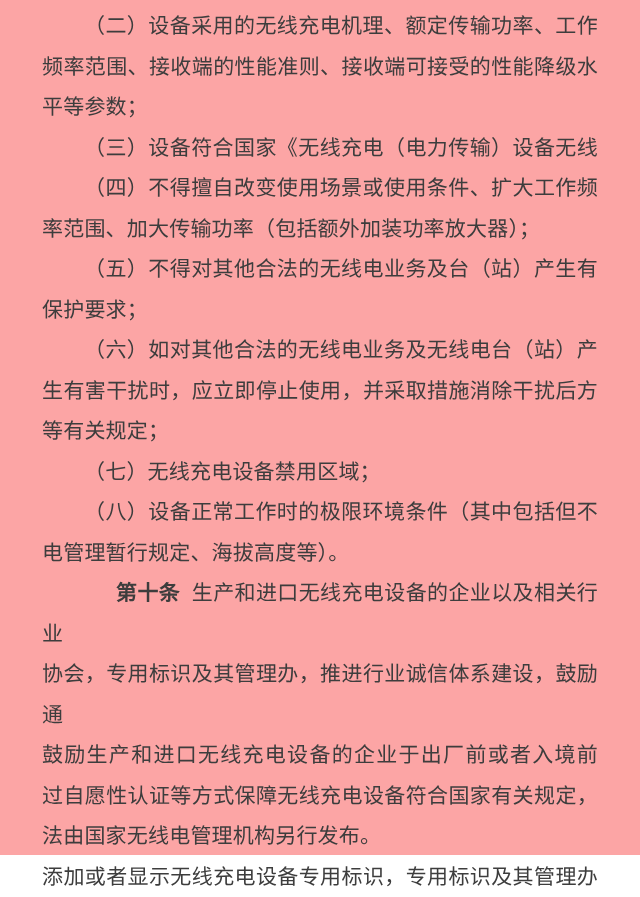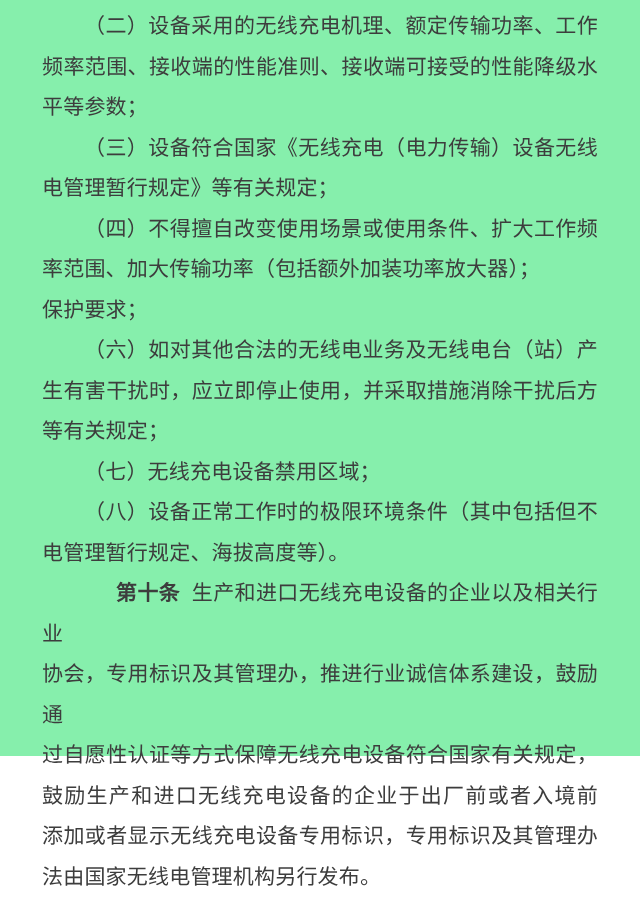--- a/index.html
+++ b/index.html
@@ -8,23 +8,23 @@
     background: #ffffff;
   }
   body {
     width: 640px;
     height: 897px;
     overflow: hidden;
   }
   .page {
     box-sizing: border-box;
     width: 640px;
-    height: 756px;
+    height: 855px;
     padding: 6px 42px 0 42px;
-    background: #86efac;
+    background: #fca5a5;
     font-family: "Liberation Serif", "DejaVu Serif", serif;
     font-size: 21px;
     color: #3d3d3d;
   }
   .para { margin: 0; padding: 0; }
   .line {
     line-height: 40.5px;
     text-align: justify;
     text-align-last: justify;
     letter-spacing: 0.2px;
@@ -43,29 +43,29 @@
 <div class="page">
 
   <div class="para">
     <div class="line first">（二）设备采用的无线充电机理、额定传输功率、工作</div>
     <div class="line">频率范围、接收端的性能准则、接收端可接受的性能降级水</div>
     <div class="line last">平等参数；</div>
   </div>
 
   <div class="para">
     <div class="line first">（三）设备符合国家《无线充电（电力传输）设备无线</div>
-    <div class="line last">电管理暂行规定》等有关规定；</div>
   </div>
 
   <div class="para">
     <div class="line first">（四）不得擅自改变使用场景或使用条件、扩大工作频</div>
     <div class="line last">率范围、加大传输功率（包括额外加装功率放大器）；</div>
   </div>
 
   <div class="para">
+    <div class="line first">（五）不得对其他合法的无线电业务及台（站）产生有</div>
     <div class="line last">保护要求；</div>
   </div>
 
   <div class="para">
     <div class="line first">（六）如对其他合法的无线电业务及无线电台（站）产</div>
     <div class="line">生有害干扰时，应立即停止使用，并采取措施消除干扰后方</div>
     <div class="line last">等有关规定；</div>
   </div>
 
   <div class="para">
@@ -75,19 +75,19 @@
   <div class="para">
     <div class="line first">（八）设备正常工作时的极限环境条件（其中包括但不</div>
     <div class="line last">电管理暂行规定、海拔高度等）。</div>
   </div>
 
   <div class="para">
     <div class="line first">
       <span class="bold">第十条</span><span>生产和进口无线充电设备的企业以及相关行业</span>
     </div>
     <div class="line">协会，专用标识及其管理办，推进行业诚信体系建设，鼓励通</div>
+    <div class="line">鼓励生产和进口无线充电设备的企业于出厂前或者入境前</div>
     <div class="line">过自愿性认证等方式保障无线充电设备符合国家有关规定，</div>
-    <div class="line">鼓励生产和进口无线充电设备的企业于出厂前或者入境前</div>
+    <div class="line last">法由国家无线电管理机构另行发布。</div>
     <div class="line">添加或者显示无线充电设备专用标识，专用标识及其管理办</div>
-    <div class="line last">法由国家无线电管理机构另行发布。</div>
   </div>
 
 </div>
 
 </body></html>

